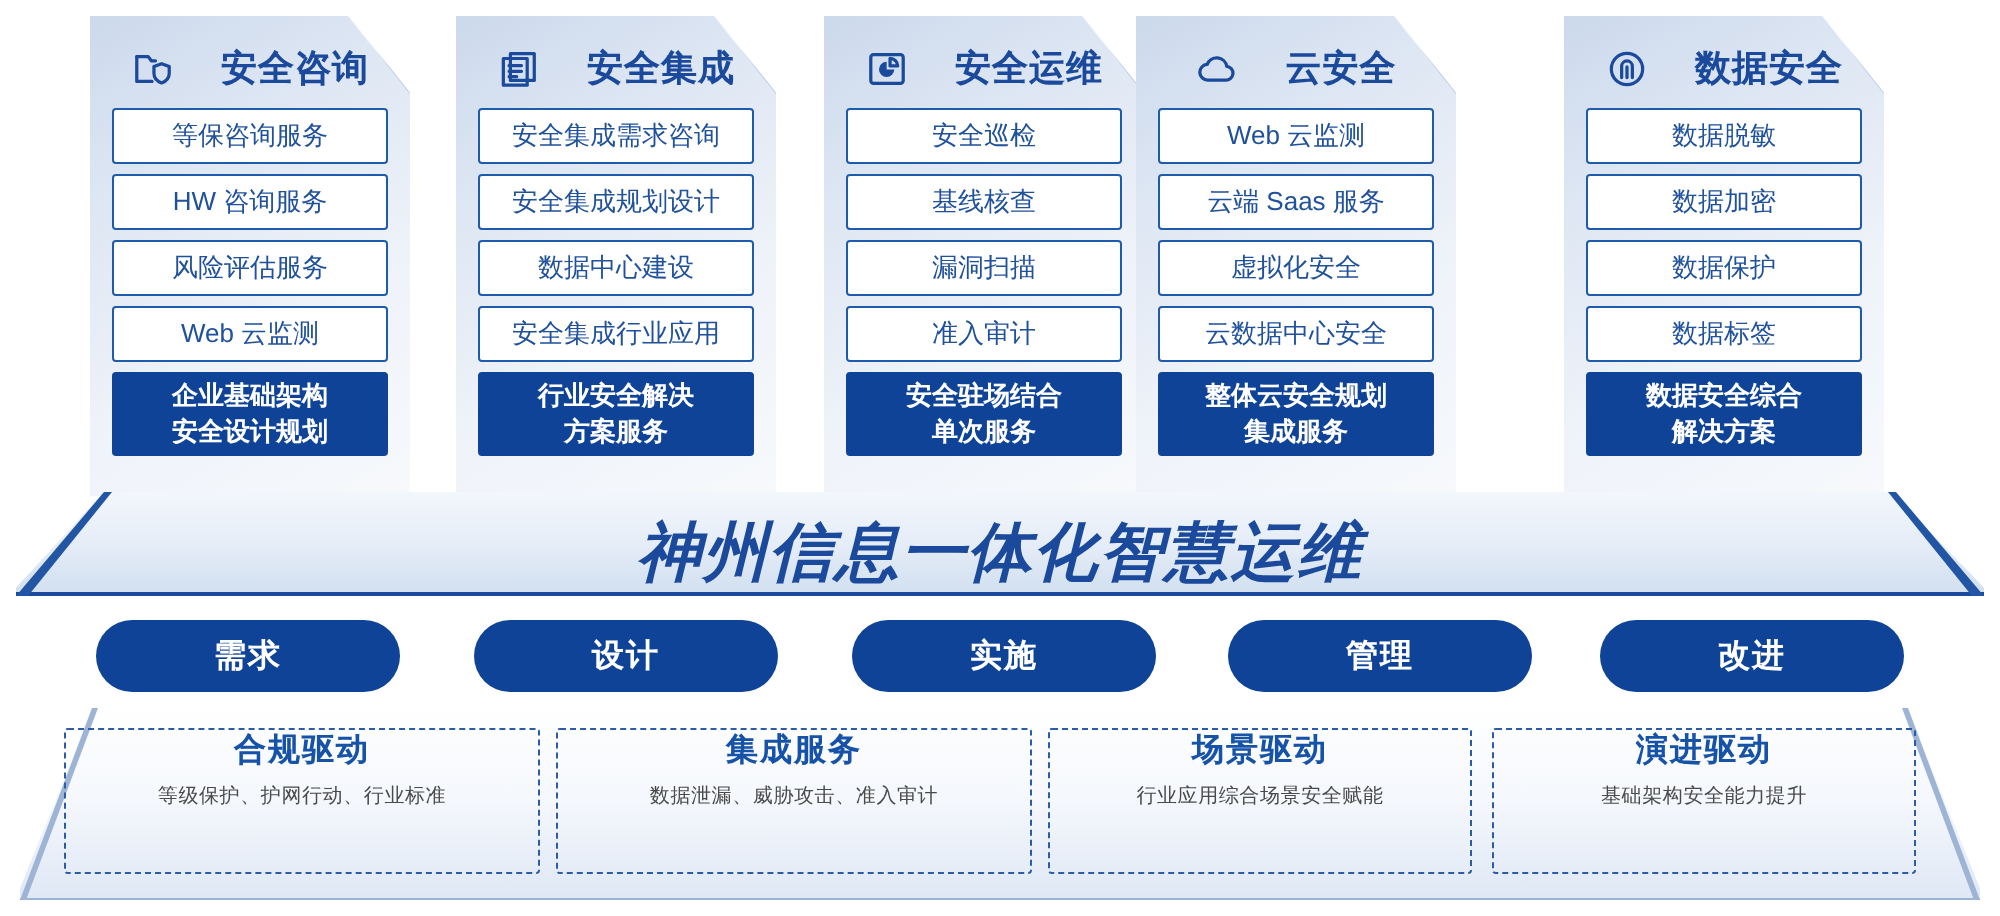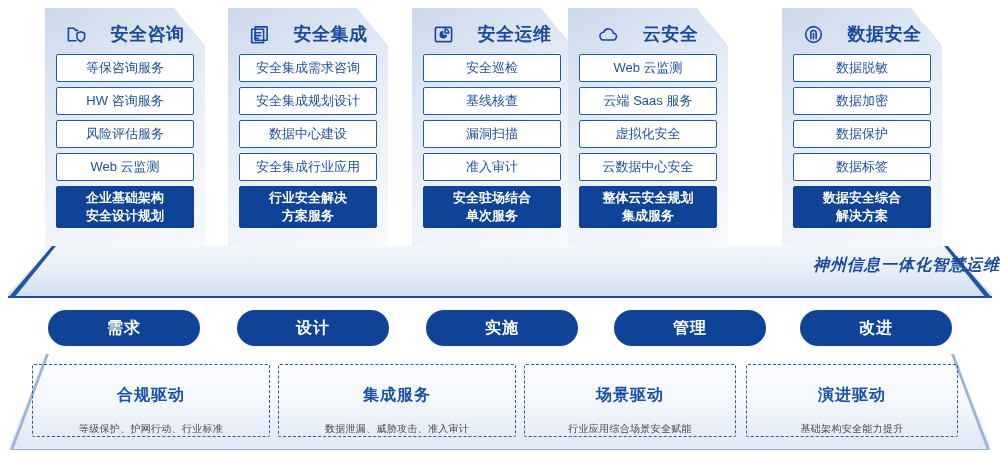--- a/index.html
+++ b/index.html
@@ -97,22 +97,22 @@
     clip-path: polygon(5.2% 0, 5.6% 0, 1.4% 100%, 0.8% 100%);
     background: #2256a5;
   }
   #banner .edge.r {
     -webkit-clip-path: polygon(94.4% 0, 94.8% 0, 99.2% 100%, 98.6% 100%);
     clip-path: polygon(94.4% 0, 94.8% 0, 99.2% 100%, 98.6% 100%);
   }
   #banner .btxt {
     position: absolute;
     left: 0; right: 0; top: 9px;
-    text-align: right;
-    font-size: 16px;
+    text-align: center;
+    font-size: 32px;
     font-weight: bold;
     font-style: italic;
     color: #1b4a9c;
     letter-spacing: 1px;
   }
 
   
   #pills {
     position: absolute;
     left: 0; top: 310px;
@@ -158,22 +158,22 @@
   }
   .driver {
     position: absolute;
     top: 10px;
     height: 73px;
     border: 1.6px dashed #2a5ca8;
     border-radius: 2px;
     display: flex;
     flex-direction: column;
     align-items: center;
-    justify-content: flex-end;
-    gap: 16px;
+    justify-content: flex-start;
+    gap: 5px;
   }
   .driver .dt {
     font-size: 16px;
     font-weight: bold;
     color: #1552a8;
     letter-spacing: 1px;
   }
   .driver .ds {
     font-size: 10px;
     color: #4a4a4a;

